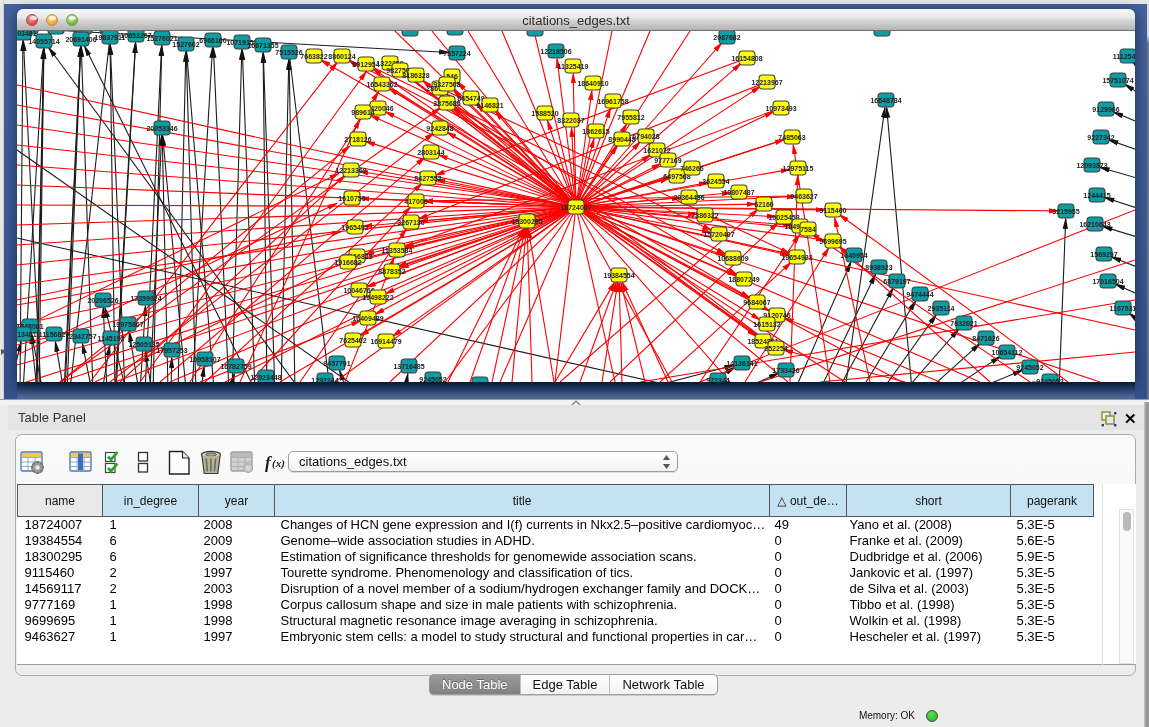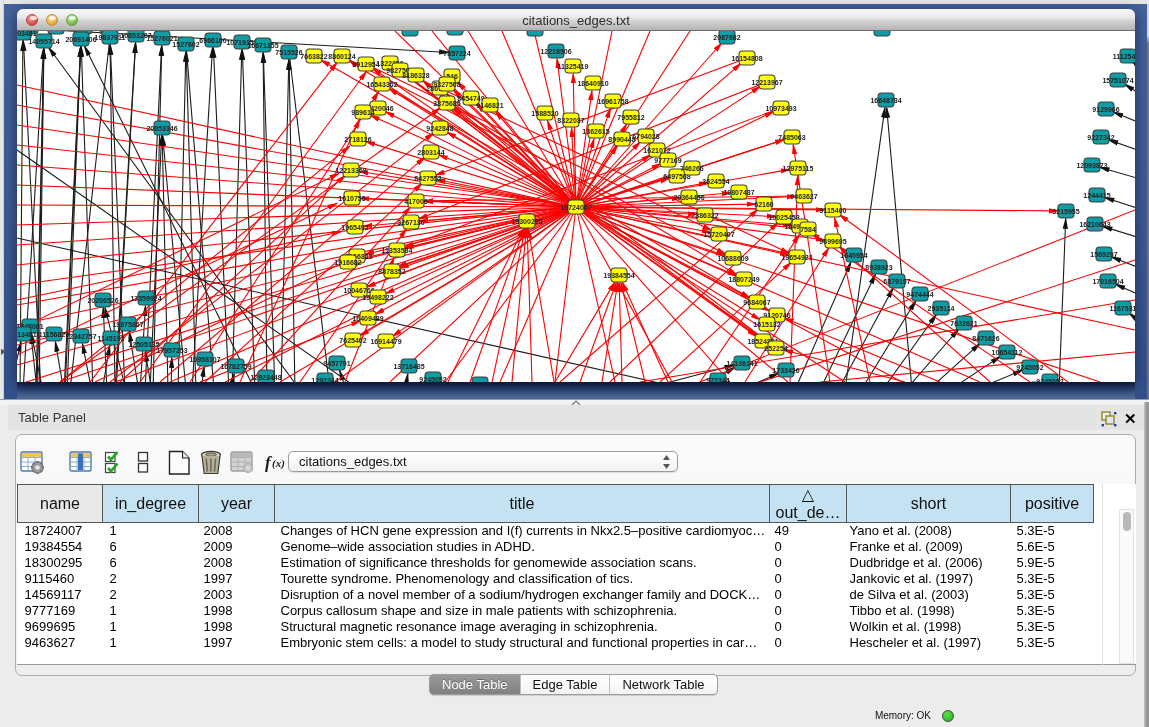--- a/index.html
+++ b/index.html
@@ -26,35 +26,35 @@
 .card{position:absolute;left:15px;top:434px;width:1121px;height:242px;border:1px solid #adadad;
   border-radius:7px;background:linear-gradient(180deg,#fbfbfb,#ededed)}
 .tool{position:absolute;left:17px;top:448px;height:28px;width:660px}
 .combo{position:absolute;left:288px;top:451px;width:390px;height:21px;border:1px solid #9b9b9b;
   border-radius:5px;background:linear-gradient(180deg,#ffffff,#f2f2f2);font-size:13px;color:#111;
   line-height:19px;padding-left:10px;box-shadow:0 1px 1px rgba(0,0,0,.12)}
 .tblwrap{position:absolute;left:17px;top:484px;width:1119px;height:181px;background:#fff;
   border-bottom:1px solid #9a9a9a}
 table{border-collapse:collapse;table-layout:fixed;width:1076px;font-size:13px}
 th{height:32px;background:#c5e2f2;border:1px solid #565656;font-weight:normal;
-  font-size:16px;color:#111;text-align:center;padding:0}
+  font-size:12px;color:#111;text-align:center;padding:0}
 th.first{background:#e9e9e9}
 td{height:16px;padding:0;white-space:nowrap;overflow:hidden;color:#000}
 td.c0{padding-left:7px}td.c1{padding-left:7px}td.c2{padding-left:5px}
 td.c3{padding-left:6px}td.c4{padding-left:5px}td.c5{padding-left:3px}td.c6{padding-left:6px}
 .vsb{position:absolute;right:2px;top:25px;width:15px;height:155px;background:#fafafa;
   border:1px solid #e2e2e2;border-radius:0}
 .vsb i{position:absolute;left:2.5px;top:2px;width:8px;height:19px;background:#b9b9b9;border-radius:5px}
 .tabs{position:absolute;left:429px;top:674px;height:21px;display:flex;font-size:13px;
   border:1px solid #9e9e9e;border-radius:5px;overflow:hidden;background:#737373;
   box-shadow:0 1px 1px rgba(0,0,0,.15)}
 .tabs div{padding:2px 12px 0 12px;height:21px}
 .tabs .on{background:linear-gradient(180deg,#9a9a9a,#7e7e7e);color:#fff;text-shadow:0 -1px 0 rgba(0,0,0,.3)}
 .tabs .off{background:linear-gradient(180deg,#ffffff,#f1f1f1);color:#111;border-left:1px solid #bfbfbf}
-.status{position:absolute;left:16px;top:699px;width:951px;height:28px}
+.status{position:absolute;left:0;top:699px;width:951px;height:28px}
 .status span{position:absolute;right:36px;top:11px;font-size:10px;color:#111}
 .led{position:absolute;right:13px;top:11px;width:12px;height:12px;border-radius:50%;background:radial-gradient(circle at 40% 32%,#66dd55,#2ec62e 60%,#23ad25 100%);border:1px solid #4a4a4a}
 .leftstrip{position:absolute;left:0;top:0;width:4px;height:399px;background:#e7e7e7;border-right:1px solid #cfcfcf}
 .topstrip{position:absolute;left:0;top:0;width:1149px;height:4px;background:#e7e7e7}
 .rightstrip{position:absolute;left:1147px;top:4px;width:2px;height:395px;background:linear-gradient(180deg,#d8d8d8 0%,#d8d8d8 8%,#6e7685 10%,#687082 100%);z-index:6}
 .rightstrip2{position:absolute;left:1144px;top:402px;width:5px;height:325px;background:linear-gradient(90deg,#c9c9c9 0%,#9b9b9b 40%,#939393 100%);z-index:8}
 .floaticon{position:absolute;left:1101px;top:411px;width:16px;height:16px}
 .xicon{position:absolute;left:1124px;top:410px;width:14px;height:16px;font-size:15px;font-weight:bold;color:#000}
 .splitgrip{position:absolute;left:571px;top:400px;width:10px;height:5px}
 </style></head><body>
@@ -707,21 +707,21 @@
         <col style="width:83px">
       </colgroup>
 <tbody>
         <tr>
  <th class="first">name</th>
           <th>in_degree</th>
           <th>year</th>
           <th>title</th>
  <th>△ out_de…</th>
           <th>short</th>
-          <th>positive</th>
+          <th>pagerank</th>
 </tr>
 <tr>
           <td class="c0">18724007</td>
           <td class="c1">1</td>
           <td class="c2">2008</td>
           <td class="c3">Changes of HCN gene expression and I(f) currents in Nkx2.5–positive cardiomyoc…</td>
           <td class="c4">49</td>
           <td class="c5">Yano et al. (2008)</td>
           <td class="c6">5.3E-5</td>
         </tr>

